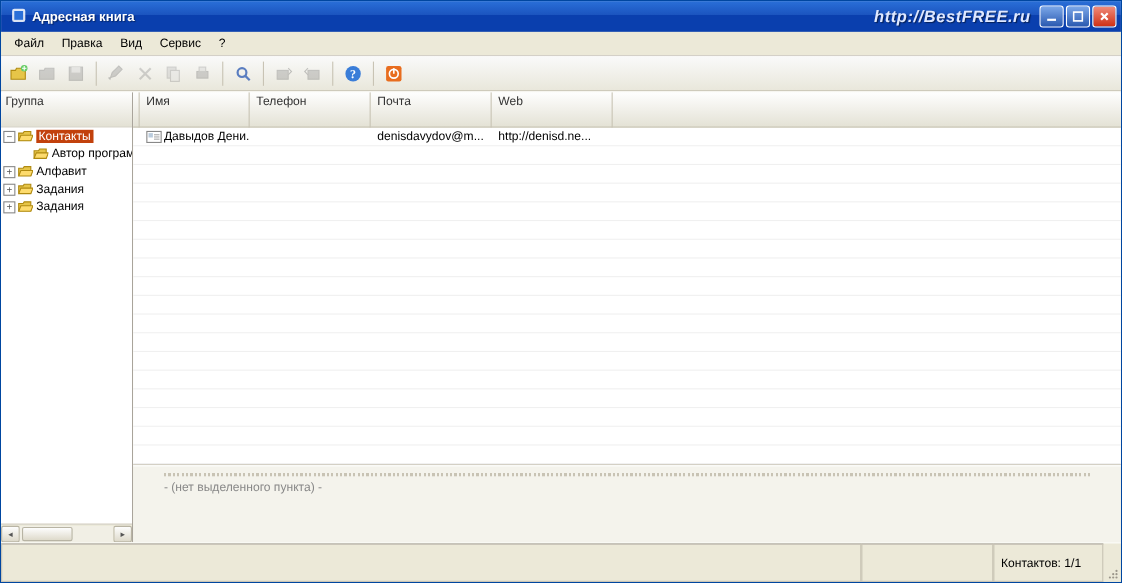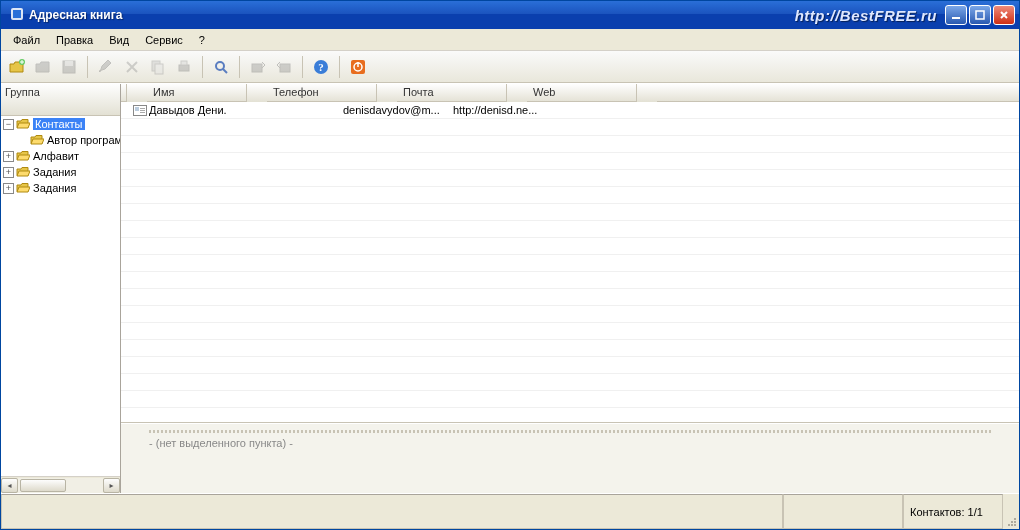--- a/index.html
+++ b/index.html
@@ -31,29 +31,29 @@
   
   .treepane { width: 120px; display: flex; flex-direction: column; border-right: 1px solid #a9a49b; background: #fff; }
   .treehdr { height: 32px; background: linear-gradient(to bottom,#fefefe,#e3e1d4); border-bottom: 1px solid #c8c3b4; padding: 2px 4px; font-size: 11px; color: #333; }
   .tree { flex: 1; overflow: hidden; background: #fff; }
   .tree-row { display: flex; align-items: center; height: 16px; padding-left: 2px; white-space: nowrap; cursor: pointer; }
   .tree-toggle { width: 11px; height: 11px; border: 1px solid #888; background: #fff; font-size: 9px; line-height: 9px; text-align: center; margin-right: 2px; color: #555; flex-shrink: 0; }
   .tree-toggle.empty { border: none; background: transparent; color: transparent; }
   .tree-indent { width: 14px; flex-shrink: 0; }
   .folder-ico { width: 14px; height: 12px; margin-right: 3px; flex-shrink: 0; }
   .tree-label { overflow: hidden; text-overflow: clip; }
-  .tree-row.selected .tree-label { background: #3b82f6; color: #fff; padding: 0 2px; }
+  .tree-row.selected .tree-label { background: #c2410c; color: #fff; padding: 0 2px; }
   .tree-hscroll { height: 17px; background: #ece9d8; border-top: 1px solid #d4d0c8; display: flex; align-items: center; }
   .hsbtn { width: 17px; height: 15px; background: linear-gradient(to bottom,#fdfdfd,#dedacb); border: 1px solid #b8b4a4; border-radius: 2px; display: flex; align-items: center; justify-content: center; cursor: pointer; font-size: 8px; color: #555; }
   .hstrack { flex: 1; height: 15px; background: #f1efe5; position: relative; }
   .hsthumb { position: absolute; left: 2px; top: 1px; width: 46px; height: 13px; background: linear-gradient(to bottom,#fdfdfd,#dedacb); border: 1px solid #b8b4a4; border-radius: 2px; }
   
   .rightpane { flex: 1; display: flex; flex-direction: column; min-width: 0; }
   .tablewrap { flex: 1; display: flex; flex-direction: column; background: #fff; min-height: 0; border-bottom: 1px solid #c8c3b4; }
-  .thead { display: flex; height: 18px; background: linear-gradient(to bottom,#fefefe,#e3e1d4); gap: 20px; }
+  .thead { display: flex; height: 32px; background: linear-gradient(to bottom,#fefefe,#e3e1d4); }
   .th { border-right: 1px solid #c8c3b4; border-bottom: 1px solid #c8c3b4; padding: 2px 6px; font-size: 11px; color: #333; cursor: pointer; white-space: nowrap; overflow: hidden; }
   .th0 { width: 6px; padding: 0; }
   .th1 { width: 100px; }
   .th2 { width: 110px; }
   .th3 { width: 110px; }
   .th4 { width: 110px; }
   .th5 { flex: 1; border-right: none; }
   .tbody { flex: 1; overflow: hidden; position: relative; }
   .trow { display: flex; height: 17px; border-bottom: 1px solid #f0f0f0; align-items: center; }
   .td { padding: 1px 6px; white-space: nowrap; overflow: hidden; text-overflow: ellipsis; }

